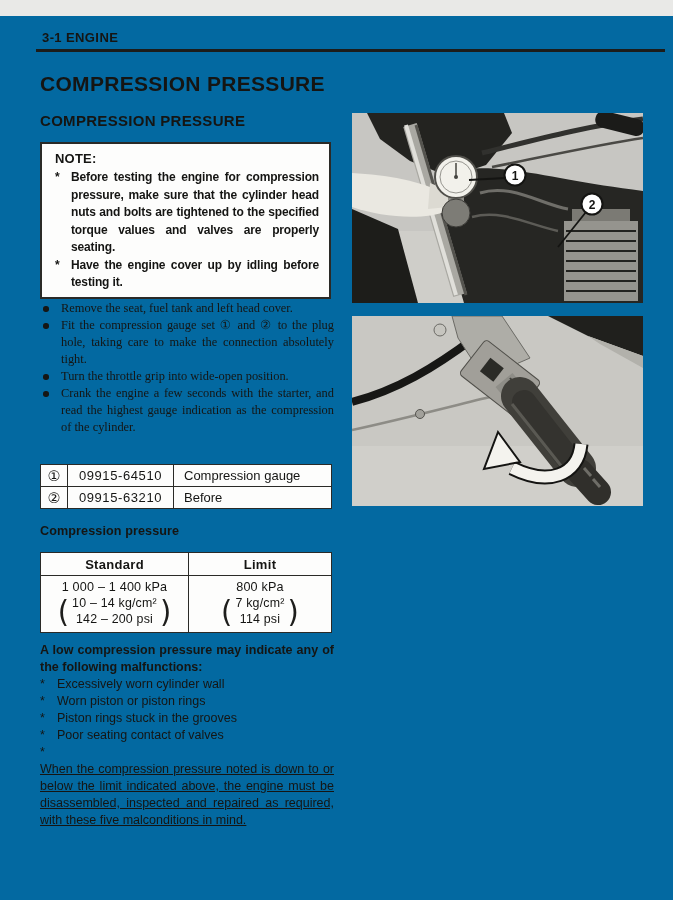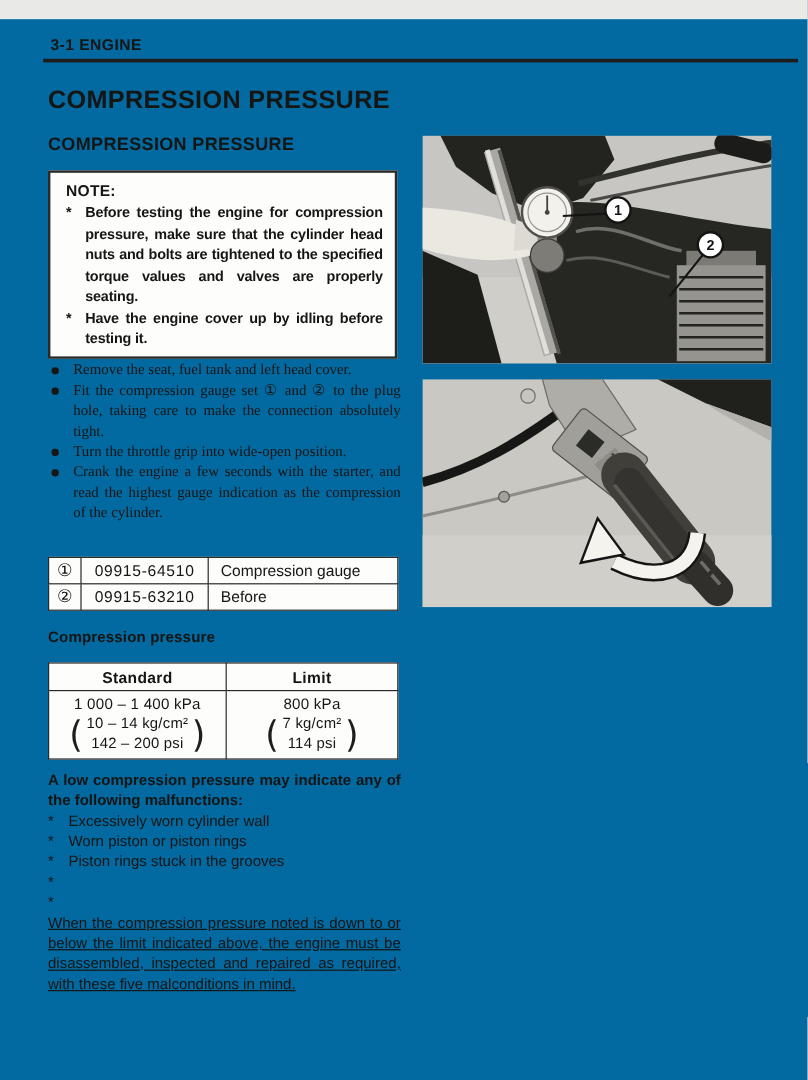--- a/index.html
+++ b/index.html
@@ -172,20 +172,21 @@
     <div class="malf">
       <span class="marker">*</span>
       <span class="text">Worn piston or piston rings</span>
     </div>
     <div class="malf">
       <span class="marker">*</span>
       <span class="text">Piston rings stuck in the grooves</span>
     </div>
     <div class="malf">
       <span class="marker">*</span>
+      <span class="text">Poor seating contact of valves</span>
     </div>
     <div class="malf">
       <span class="marker">*</span>
     </div>
     <div class="diag-conclusion">When the compression pressure noted is down to or below the limit indicated above, the engine must be disassembled, inspected and repaired as required, with these five malconditions in mind.</div>
   </div>
 
   <div class="figure figure-1">
     <svg viewBox="0 0 291 190">
       <rect width="291" height="190" fill="#c7c6c2"></rect>

